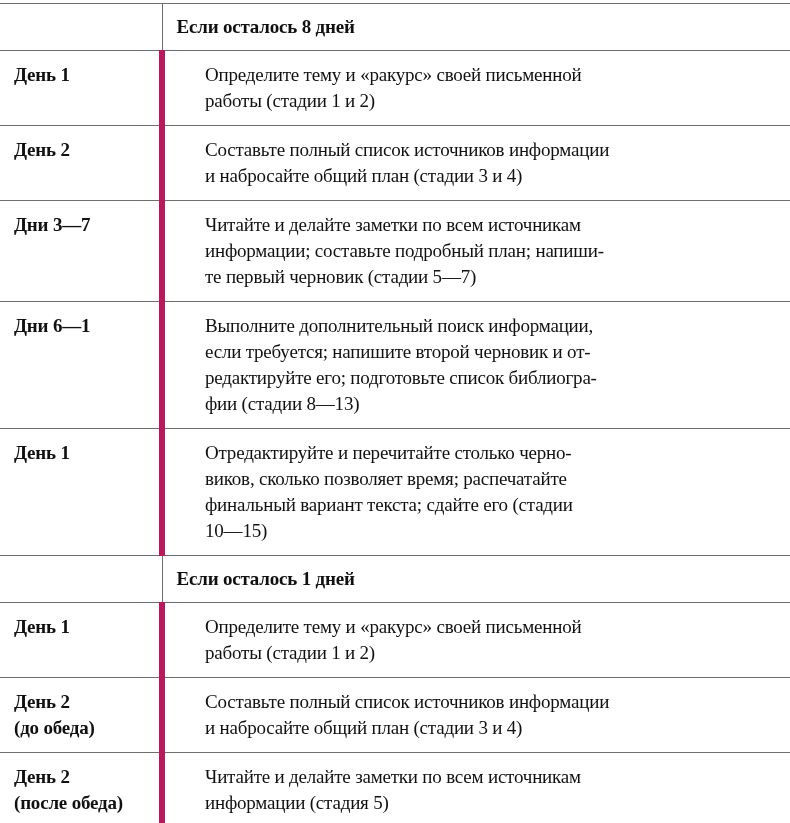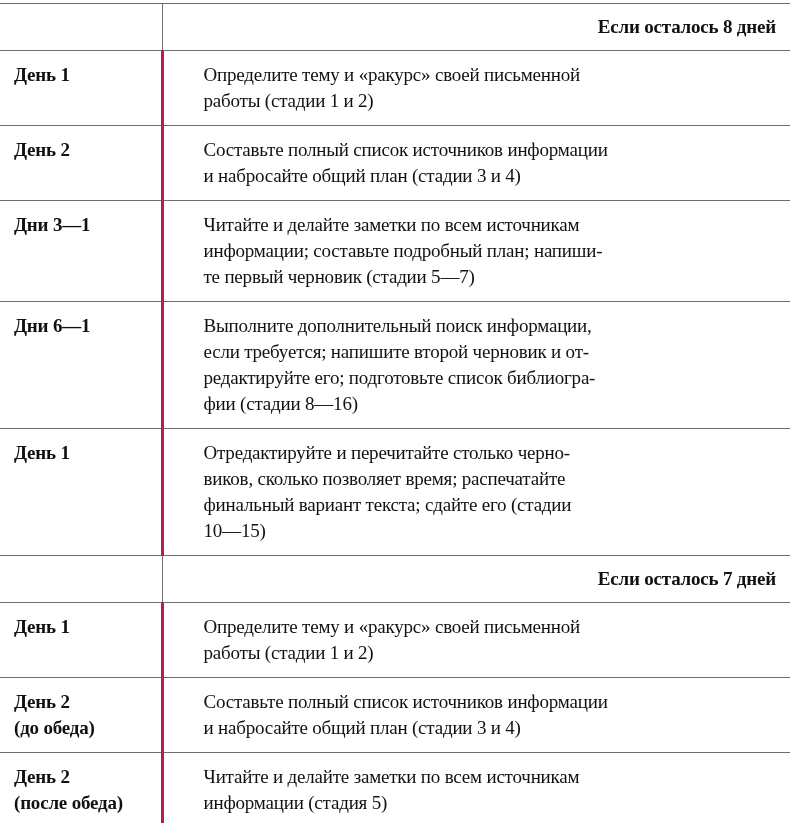--- a/index.html
+++ b/index.html
@@ -29,29 +29,29 @@
     border-bottom: 1px solid #6e6e6e;
     font-size: 19px;
     line-height: 26px;
     letter-spacing: -0.2px;
     white-space: pre-line;
     box-sizing: border-box;
     overflow: hidden;
   }
   td.day {
     font-weight: bold;
-    border-right: 3px solid #be185d;
+    border-right: 6px solid #be185d;
     padding: 11px 6px 11px 14px;
   }
   td.task {
     padding: 11px 14px 11px 40px;
   }
   td.sec-header {
     font-weight: bold;
-    text-align: right;
+    text-align: left;
     font-size: 20px;
     padding: 10px 14px;
   }
   td.sec-empty {
     border-right: 1px solid #6e6e6e;
   }
 </style>
 </head>
 <body>
 
@@ -71,43 +71,43 @@
         <td class="day">День 1</td>
         <td class="task">Определите тему и «ракурс» своей письменной
 работы (стадии 1 и 2)</td>
       </tr>
       <tr>
         <td class="day">День 2</td>
         <td class="task">Составьте полный список источников информации
 и набросайте общий план (стадии 3 и 4)</td>
       </tr>
       <tr>
-        <td class="day">Дни 3—1</td>
+        <td class="day">Дни 3—7</td>
         <td class="task">Читайте и делайте заметки по всем источникам
 информации; составьте подробный план; напиши-
 те первый черновик (стадии 5—7)</td>
       </tr>
       <tr>
         <td class="day">Дни 6—1</td>
         <td class="task">Выполните дополнительный поиск информации,
 если требуется; напишите второй черновик и от-
 редактируйте его; подготовьте список библиогра-
-фии (стадии 8—16)</td>
+фии (стадии 8—13)</td>
       </tr>
       <tr>
         <td class="day">День 1</td>
         <td class="task">Отредактируйте и перечитайте столько черно-
 виков, сколько позволяет время; распечатайте
 финальный вариант текста; сдайте его (стадии
 10—15)</td>
       </tr>
 
       <tr>
         <td class="day sec-empty"></td>
-        <td class="sec-header">Если осталось 7 дней</td>
+        <td class="sec-header">Если осталось 1 дней</td>
       </tr>
       <tr>
         <td class="day">День 1</td>
         <td class="task">Определите тему и «ракурс» своей письменной
 работы (стадии 1 и 2)</td>
       </tr>
       <tr>
         <td class="day">День 2
 (до обеда)</td>
         <td class="task">Составьте полный список источников информации

